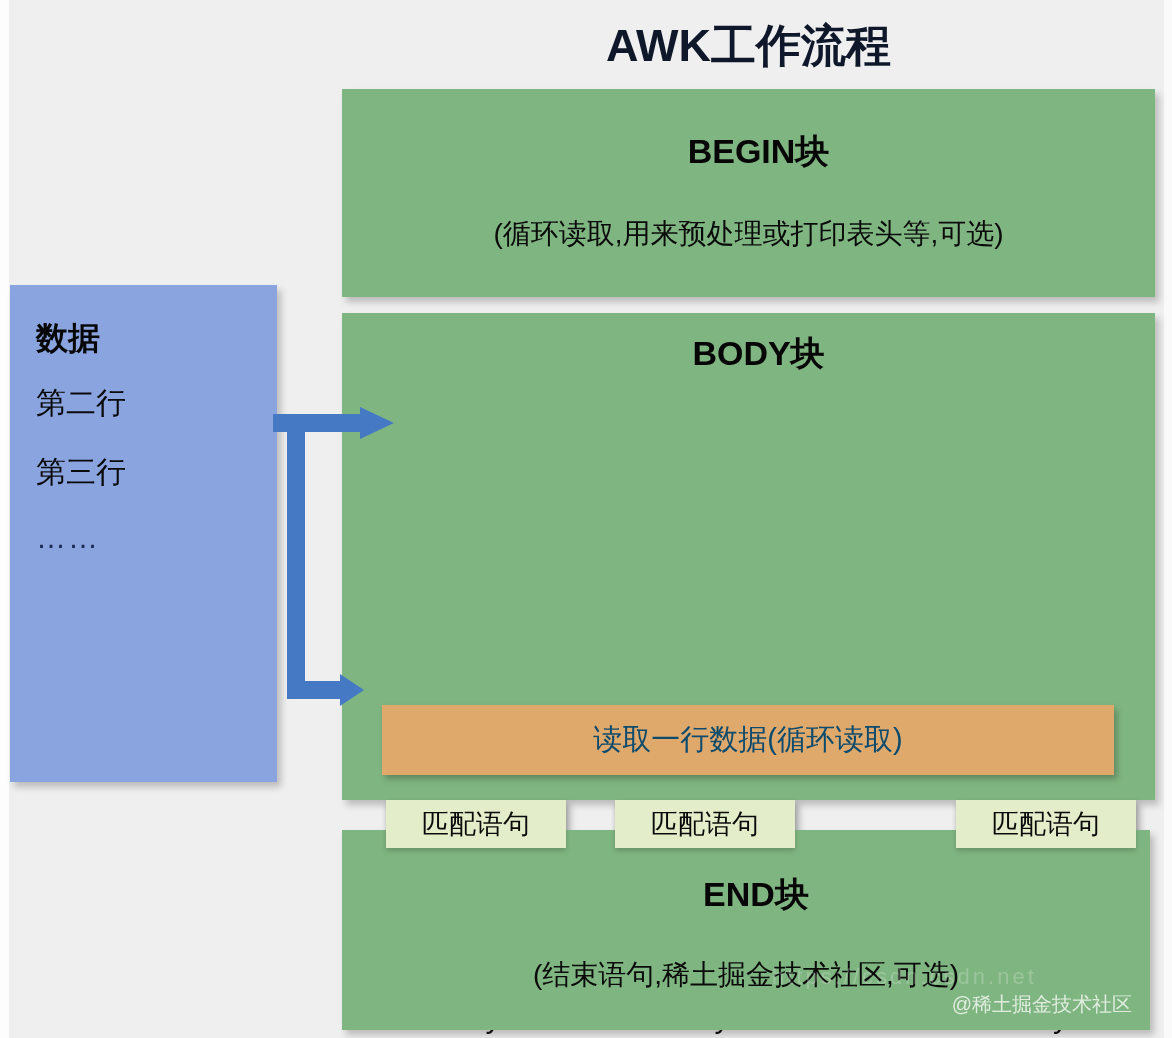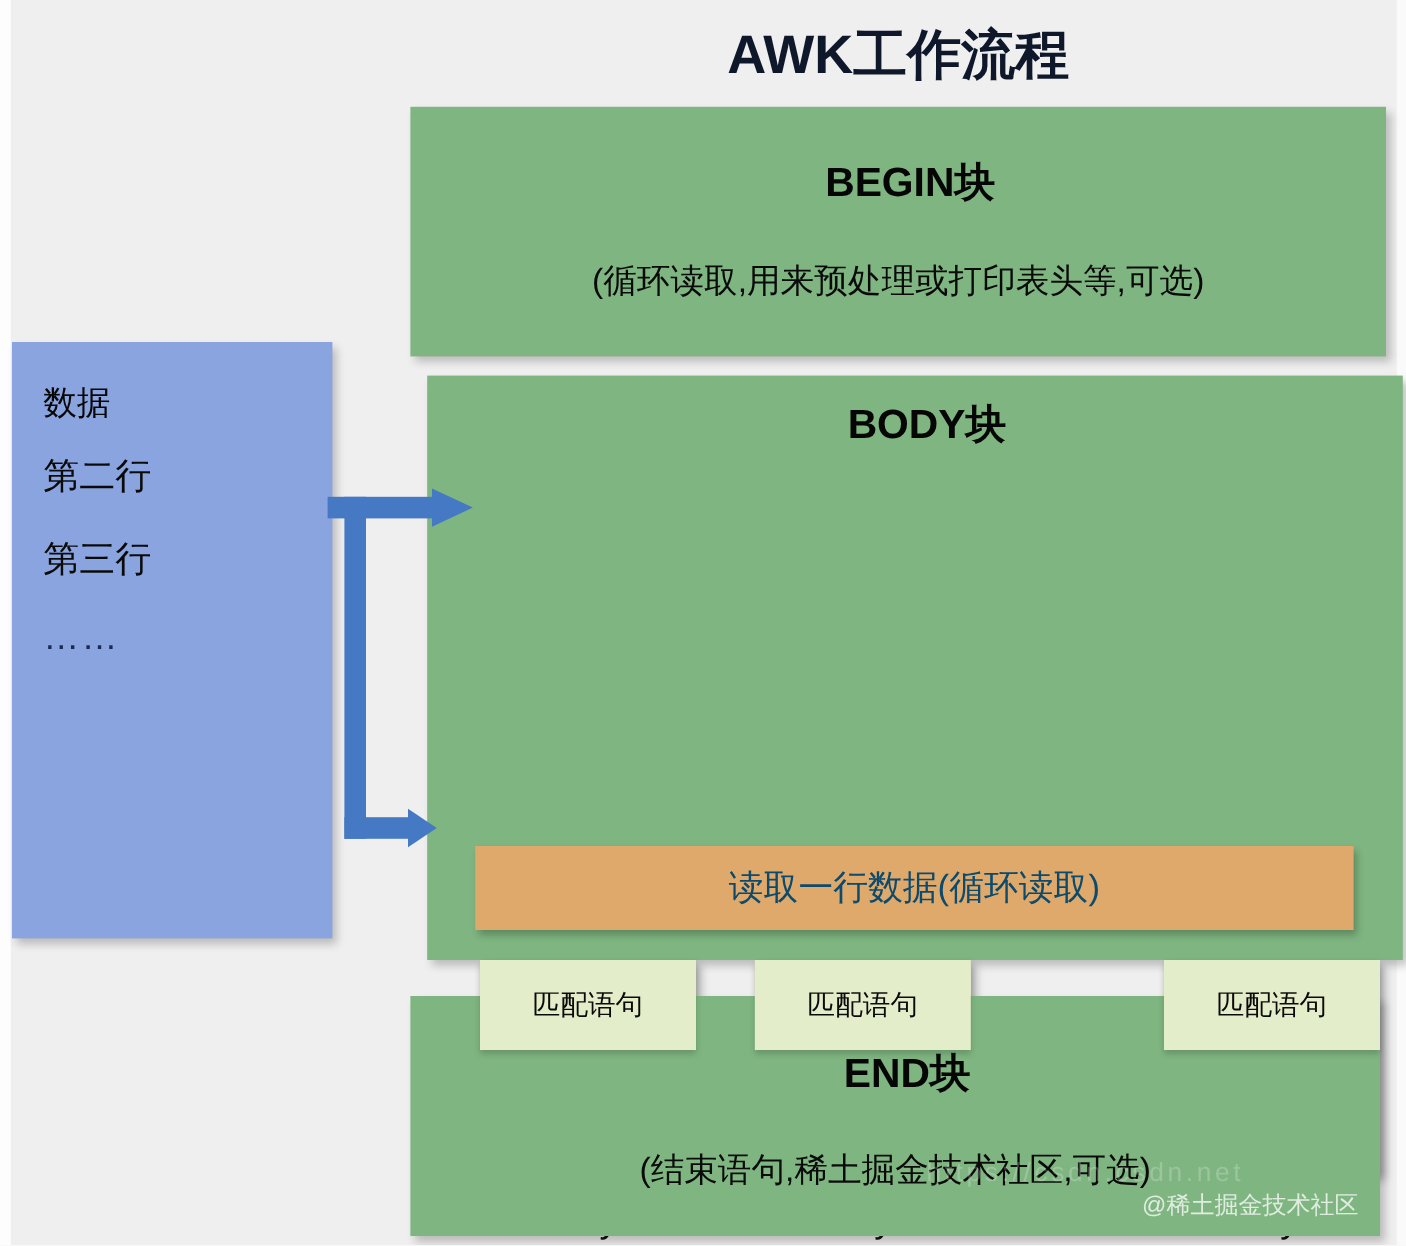--- a/index.html
+++ b/index.html
@@ -72,21 +72,21 @@
     left: 342px;
     top: 89px;
     width: 813px;
     height: 208px;
   }
   #begin-block .block-heading { margin-top: 40px; }
   #begin-block .block-sub { margin-top: 40px; }
 
   
   #body-block {
-    left: 356px;
+    left: 342px;
     top: 313px;
     width: 813px;
     height: 487px;
   }
   #body-block .block-heading { margin-top: 18px; }
 
   .read-band {
     position: absolute;
     left: 40px;
     top: 392px;
@@ -105,26 +105,26 @@
   .body-card {
     position: absolute;
     top: 487px;
     width: 180px;
     height: 178px;
     box-shadow: 4px 5px 7px rgba(0,0,0,0.28);
     display: flex;
     flex-direction: column;
   }
   .card-match {
-    height: 75px;
+    height: 48px;
     background: #e4edc9;
     display: flex;
     align-items: center;
     justify-content: center;
-    font-size: 23px;
+    font-size: 27px;
     color: #0a0a0a;
     white-space: nowrap;
     box-shadow: 0 3px 5px rgba(0,0,0,0.18);
     position: relative;
     z-index: 2;
   }
   .card-action {
     flex: 1;
     background: #d9e7b5;
     display: flex;
@@ -182,22 +182,22 @@
     left: 10px;
     top: 285px;
     width: 267px;
     height: 497px;
     background: #8aa4e0;
     box-shadow: 4px 5px 7px rgba(0,0,0,0.22);
     padding: 22px 0 0 26px;
     box-sizing: border-box;
   }
   #data-box .data-title {
-    font-size: 28px;
-    font-weight: normal;
+    font-size: 32px;
+    font-weight: bold;
     color: #070707;
     margin: 10px 0 22px 0;
     white-space: nowrap;
   }
   #data-box .data-line {
     font-size: 30px;
     color: #0a0a0a;
     margin-bottom: 28px;
     white-space: nowrap;
   }

